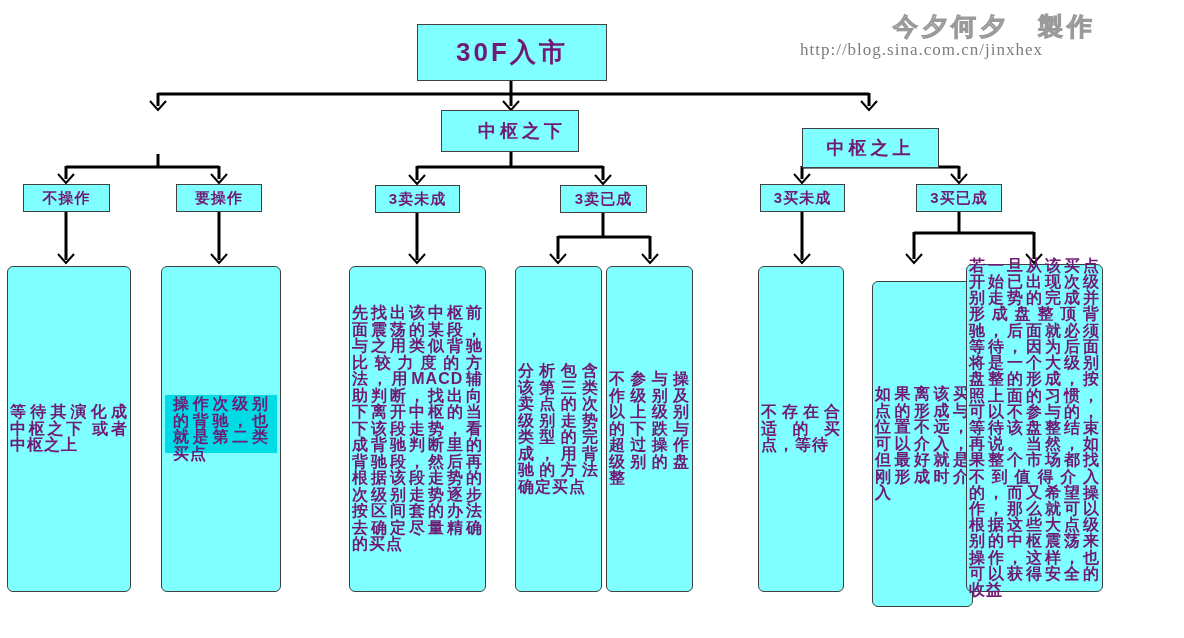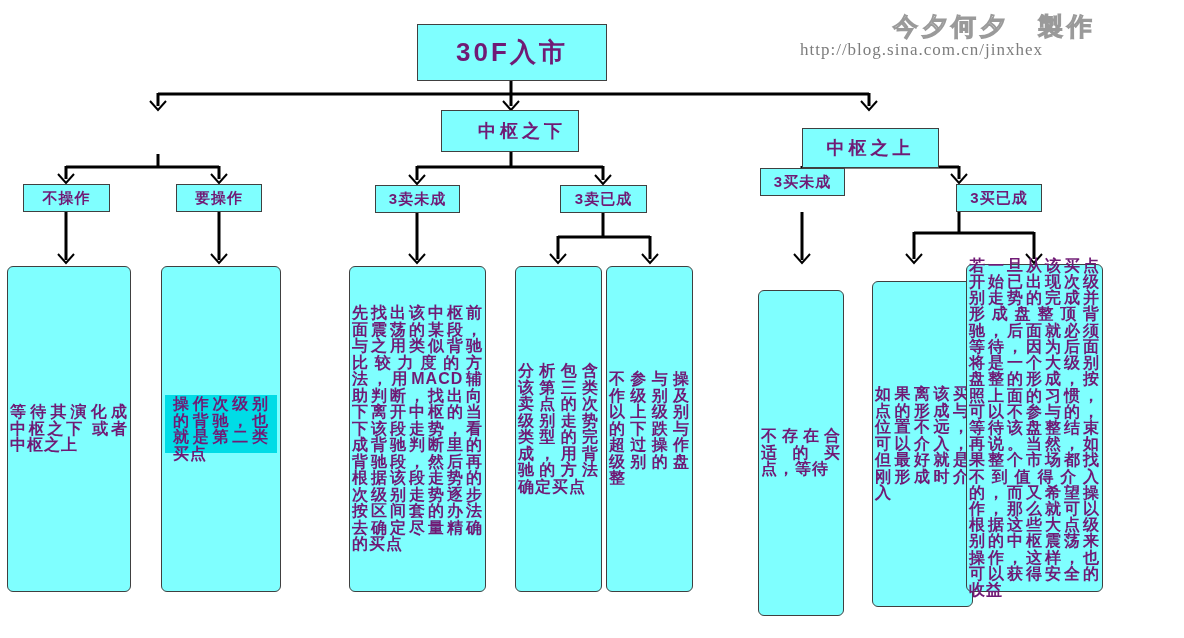--- a/index.html
+++ b/index.html
@@ -88,22 +88,22 @@
 
   <div class="node title-node" style="left:417px;top:24px;width:190px;height:57px;">30F入市</div>
 
   <div class="node l2-node" style="left:441px;top:110px;width:138px;height:42px;padding-left:24px;">中枢之下</div>
   <div class="node l2-node" style="left:802px;top:112px;width:137px;height:40px;margin-top:16px;">中枢之上</div>
 
   <div class="node l3-node" style="left:23px;top:184px;width:87px;height:28px;">不操作</div>
   <div class="node l3-node" style="left:176px;top:184px;width:86px;height:28px;">要操作</div>
   <div class="node l3-node" style="left:375px;top:185px;width:85px;height:28px;">3卖未成</div>
   <div class="node l3-node" style="left:560px;top:185px;width:87px;height:28px;">3卖已成</div>
-  <div class="node l3-node" style="left:760px;top:168px;width:85px;height:28px;">3买未成</div>
-  <div class="node l3-node" style="left:916px;top:184px;width:86px;height:28px;margin-left:40px;">3买已成</div>
+  <div class="node l3-node" style="left:760px;top:184px;width:85px;height:28px;">3买未成</div>
+  <div class="node l3-node" style="left:916px;top:184px;width:86px;height:28px;">3买已成</div>
 
   <div class="node leaf" style="left:7px;top:266px;width:124px;height:326px;">
     <div class="leaf-text">等待其演化成中枢之下 或者中枢之上</div>
   </div>
 
   <div class="node leaf leaf2" style="left:161px;top:266px;width:120px;height:326px;">
     <div class="leaf-inner">
       <div class="leaf2-hl"></div>
       <div class="leaf-text leaf2-text">操作次级别的背驰，也就是第二类买点</div>
     </div>
@@ -114,21 +114,21 @@
   </div>
 
   <div class="node leaf" style="left:515px;top:266px;width:87px;height:326px;">
     <div class="leaf-text">分析包含该第三类卖点的次级别走势类型的完成，用背驰的方法确定买点</div>
   </div>
 
   <div class="node leaf" style="left:606px;top:266px;width:87px;height:326px;">
     <div class="leaf-text">不参与操作级别及以上级别的下跌与超过操作级别的盘整</div>
   </div>
 
-  <div class="node leaf" style="left:758px;top:266px;width:86px;height:326px;margin-top:24px;">
+  <div class="node leaf" style="left:758px;top:266px;width:86px;height:326px;">
     <div class="leaf-text">不存在合适的买点，等待</div>
   </div>
 
   <div class="node leaf" style="left:872px;top:281px;width:101px;height:326px;">
     <div class="leaf-text">如果离该买点的形成与位置不远，可以介入，但最好就是刚形成时介入</div>
   </div>
 
   <div class="node leaf leaf8" style="left:966px;top:264px;width:137px;height:328px;">
     <div class="leaf-text">若一旦从该买点开始已出现次级别走势的完成并形成盘整顶背驰，后面就必须等待，因为后面将是一个大级别盘整的形成，按照上面的习惯，可以不参与的，等待该盘整结束再说。当然，如果整个市场都找不到值得介入的，而又希望操作，那么就可以根据这些大点级别的中枢震荡来操作，这样，也可以获得安全的收益</div>
   </div>

